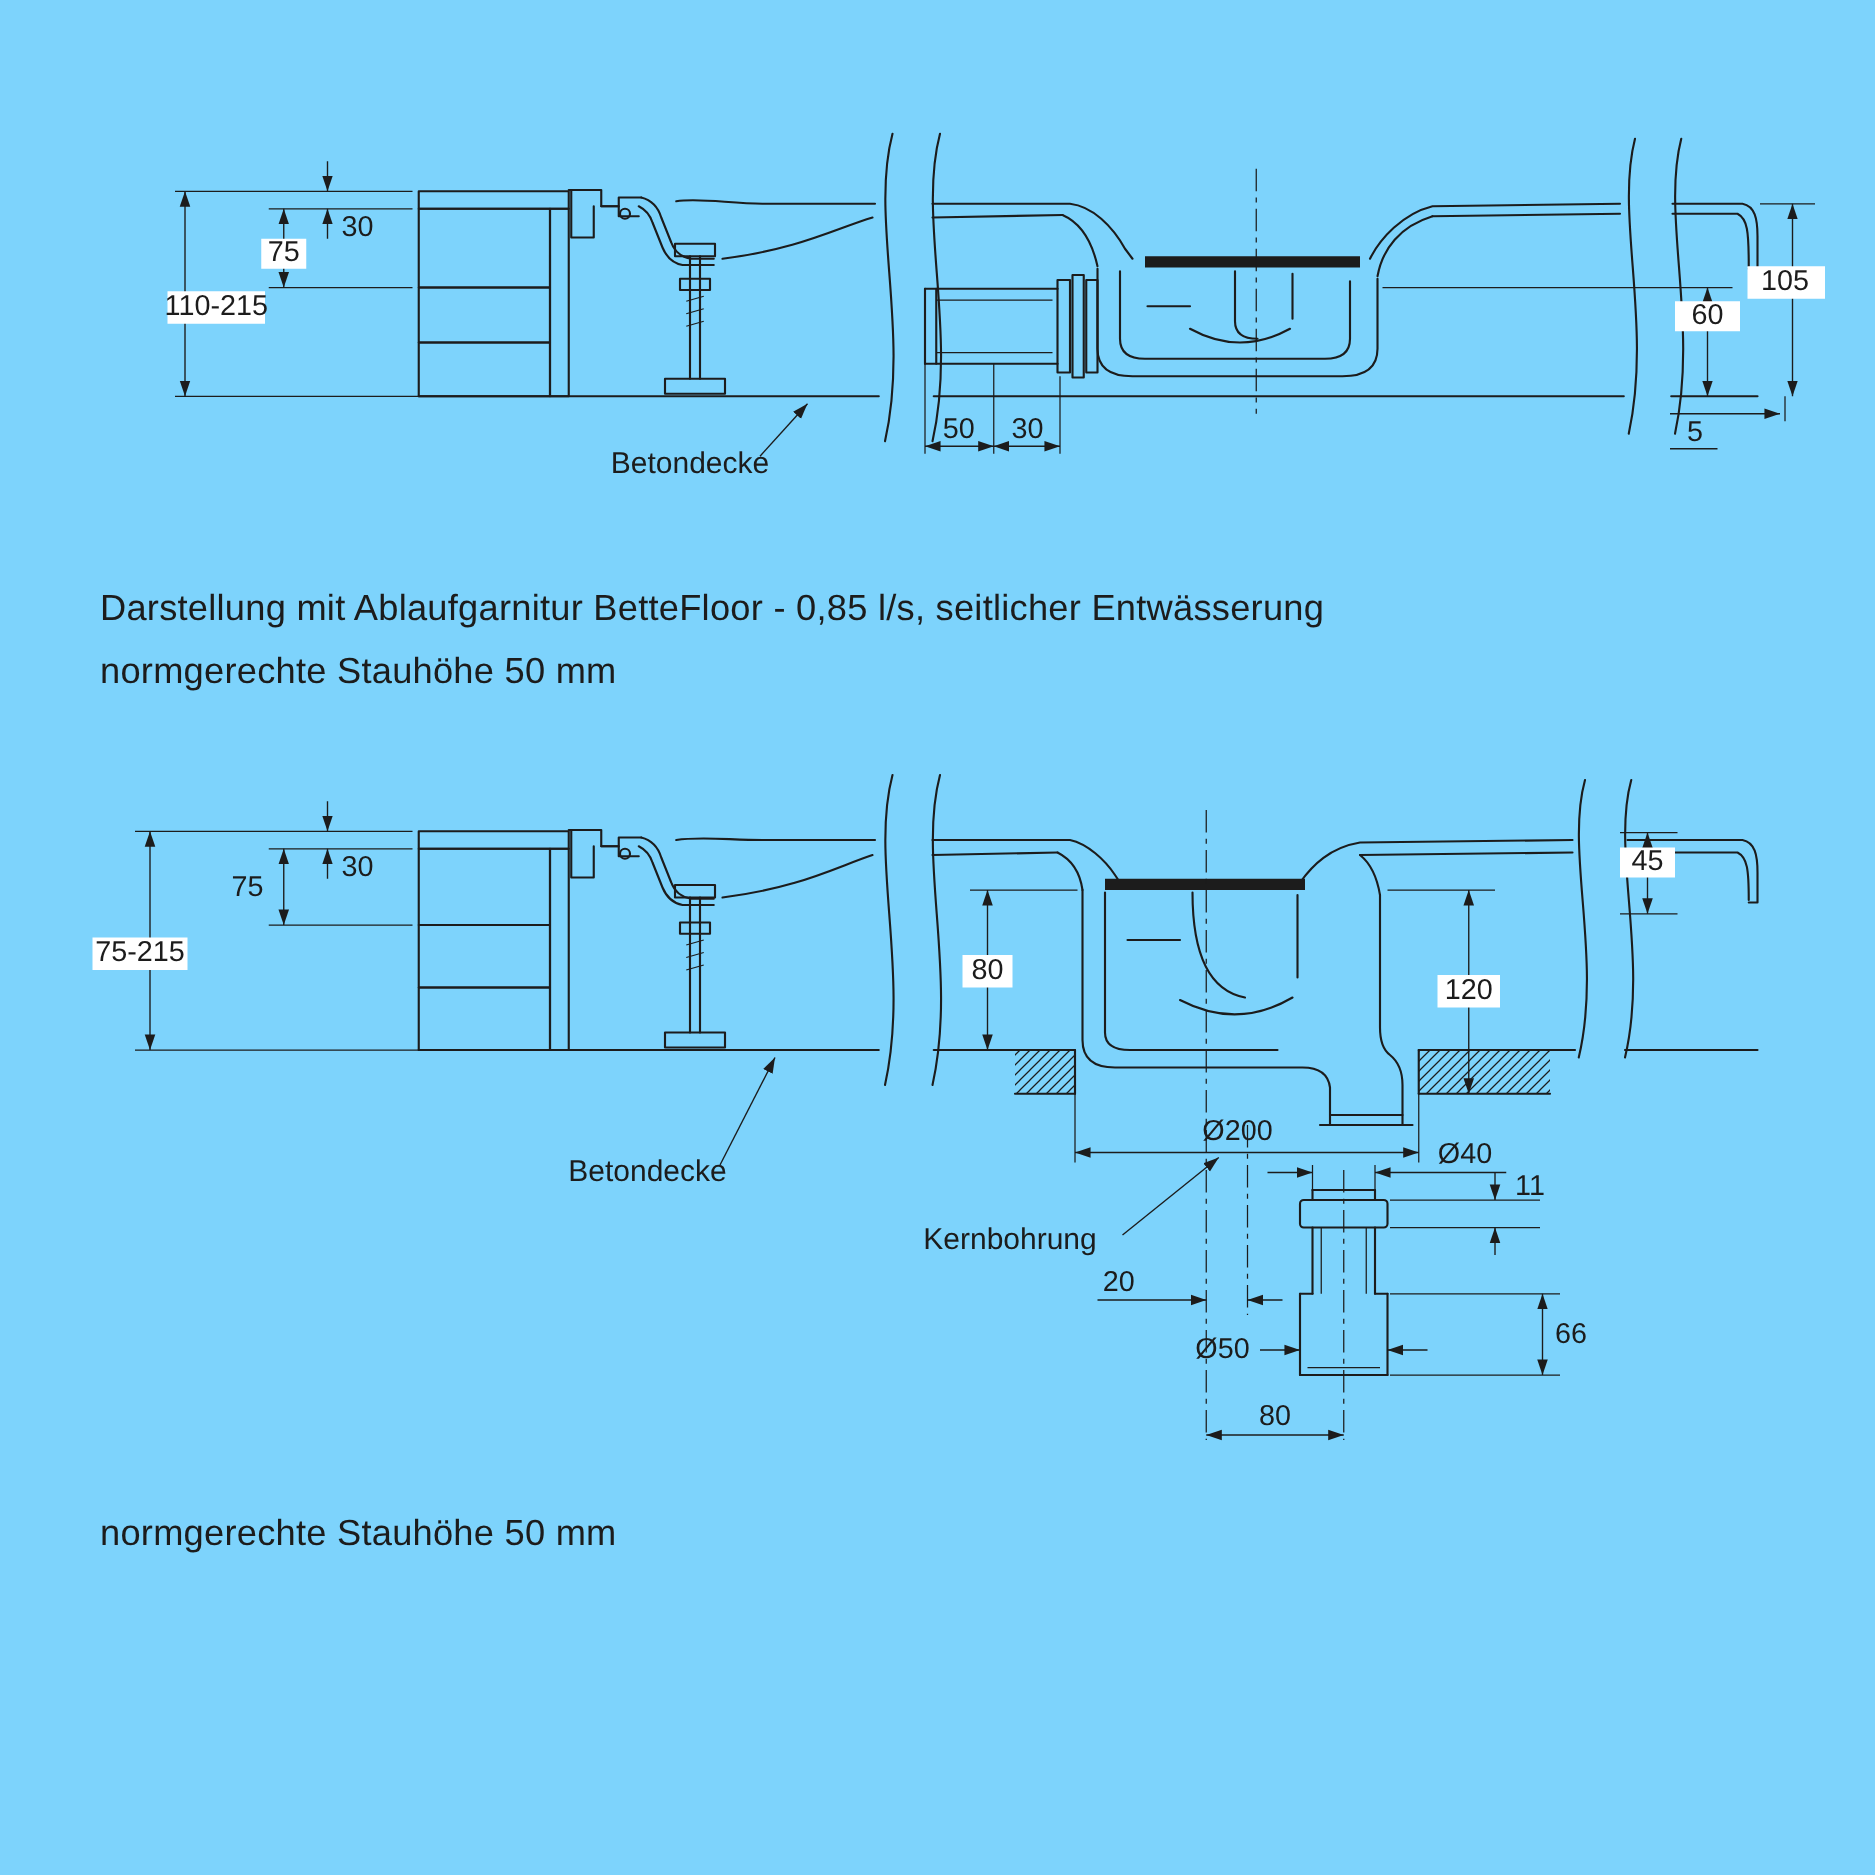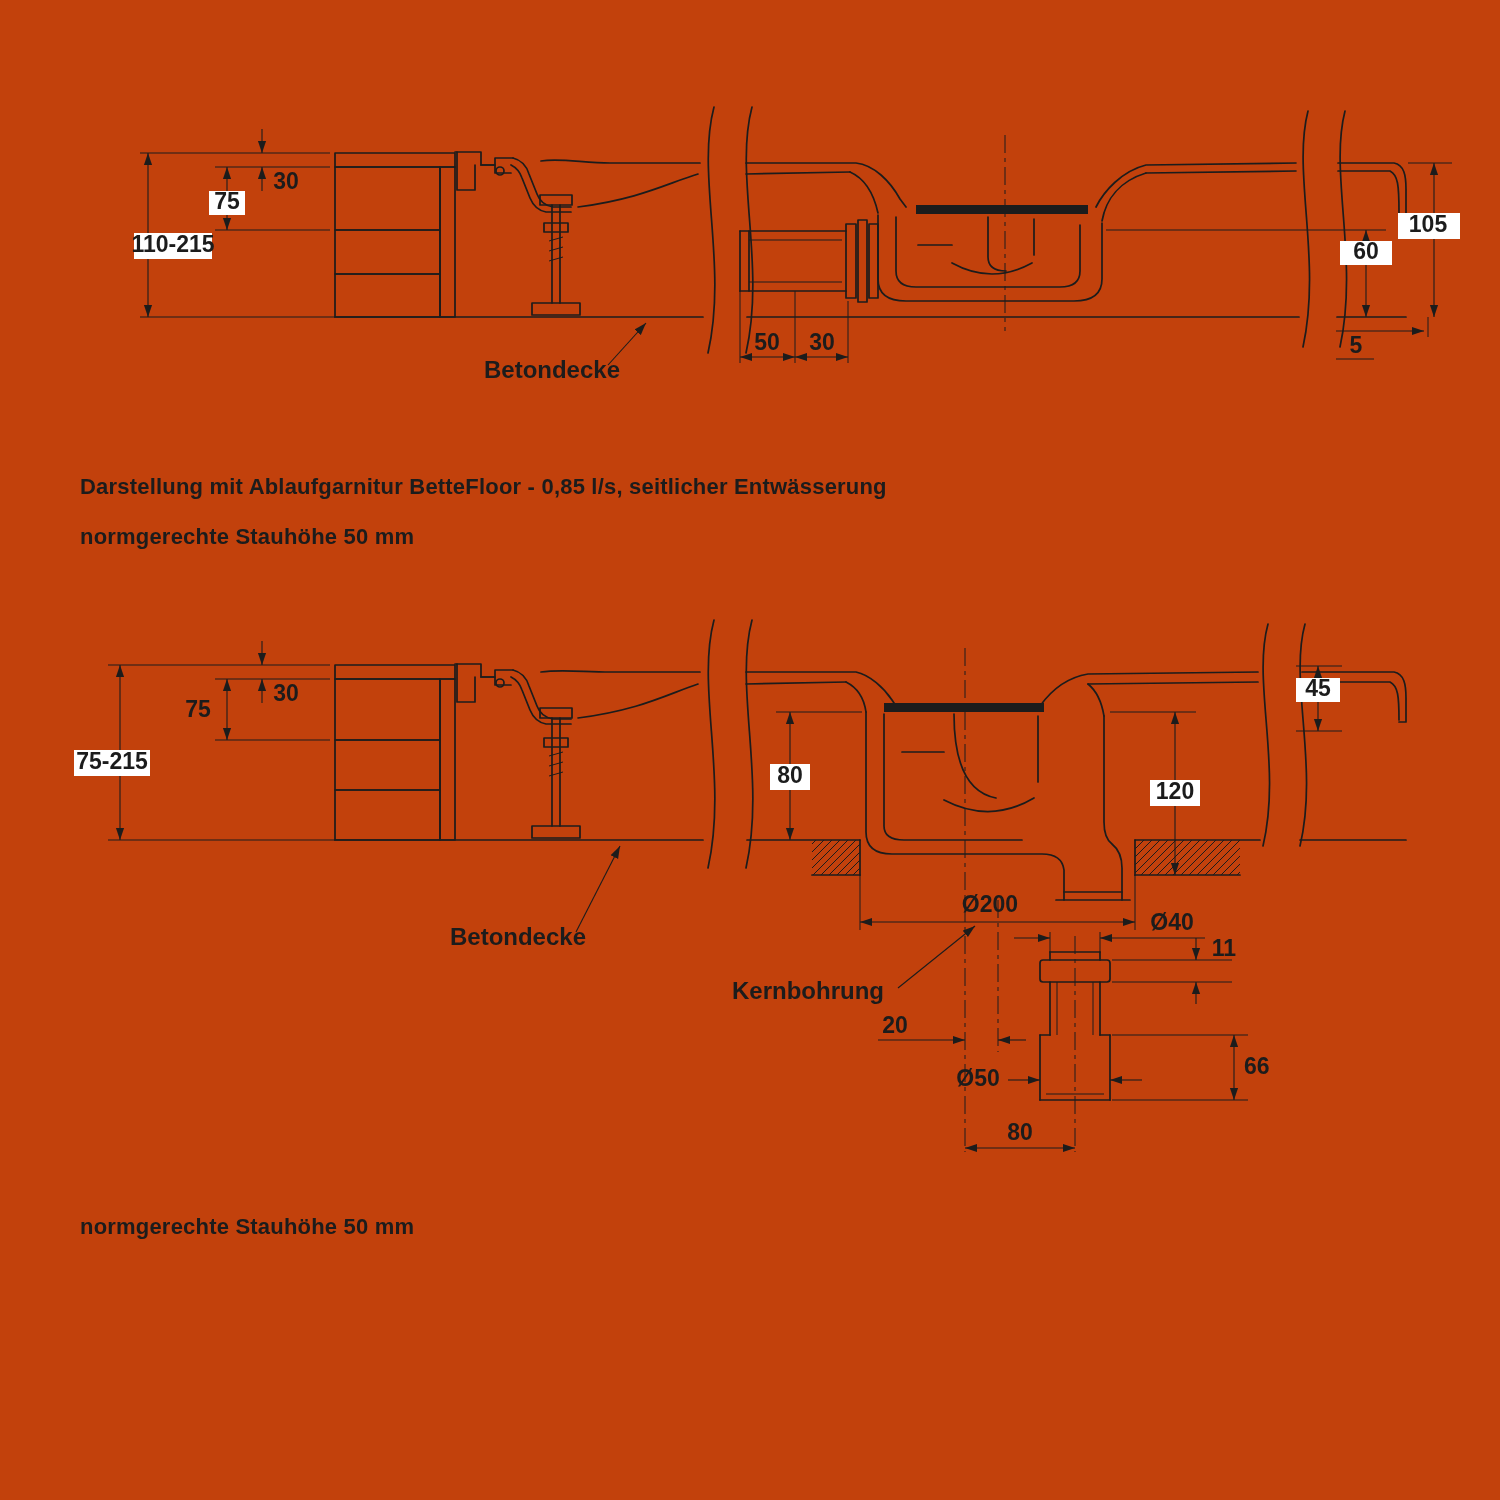--- a/index.html
+++ b/index.html
@@ -1,27 +1,27 @@
 <!DOCTYPE html>
 <html><head>
 <meta charset="utf-8">
 <style>
   * { margin:0; padding:0; box-sizing:border-box; }
   html,body { background:#ffffff; }
   body {
     width:1500px; height:1500px; position:relative;
     font-family:"Liberation Sans", sans-serif;
   }
-  .page { position:absolute; inset:0; background:#c2410c; overflow:hidden;font-weight:bold; }
+  .page { position:absolute; inset:0; background:#7dd3fc; overflow:hidden; }
   svg.fig { position:absolute; left:0; display:block; }
   #fig1 { top:95px; }
   #fig2 { top:600px; }
   .caption {
     position:absolute; left:80px; color:#1c1c1c;
-    font-size:22px; line-height:50px; letter-spacing:.2px;
+    font-size:29px; line-height:50px; letter-spacing:.2px;
   }
   #cap1 { top:462px; }
   #cap2 { top:1202px; }
   svg .ln   { fill:none; stroke:#1c1c1c; stroke-width:1.7; stroke-linejoin:round; stroke-linecap:round; }
   svg .thin { fill:none; stroke:#1c1c1c; stroke-width:1; }
   svg .dim  { fill:none; stroke:#1c1c1c; stroke-width:1.1; }
   svg .cl   { fill:none; stroke:#1c1c1c; stroke-width:1; stroke-dasharray:18 5 4 5; }
   svg .wbox { fill:#ffffff; stroke:none; }
   svg text  { fill:#1c1c1c; font-size:23px; font-family:"Liberation Sans", sans-serif; text-anchor:middle; }
   svg text.lbl { font-size:24px; }

